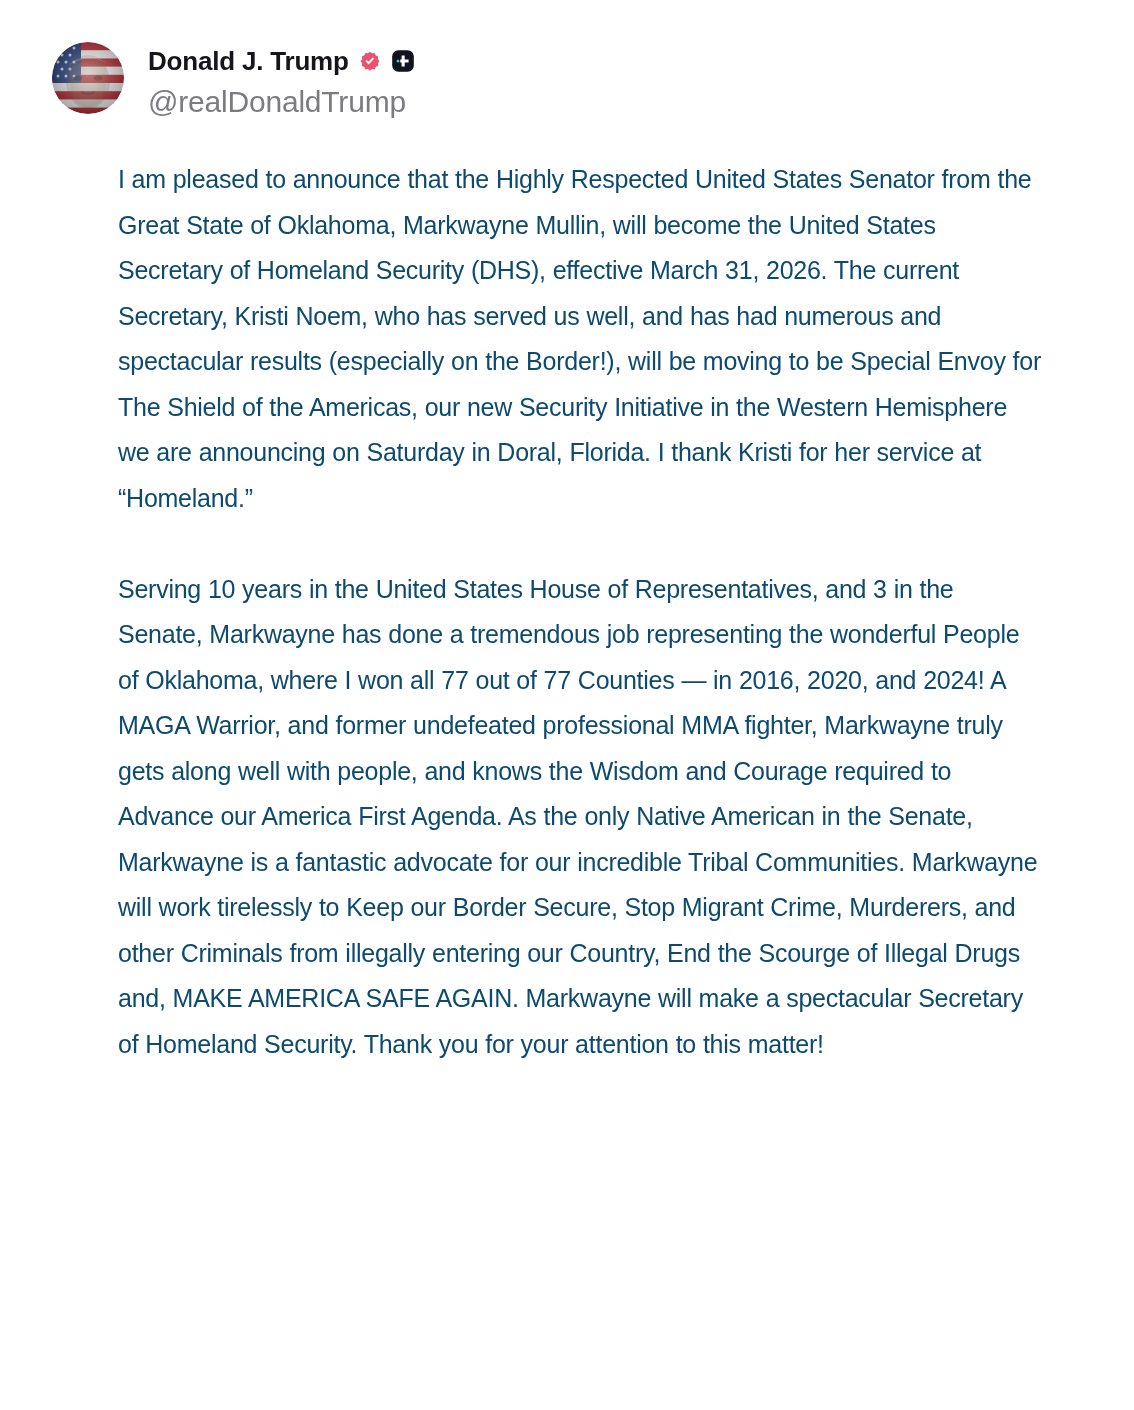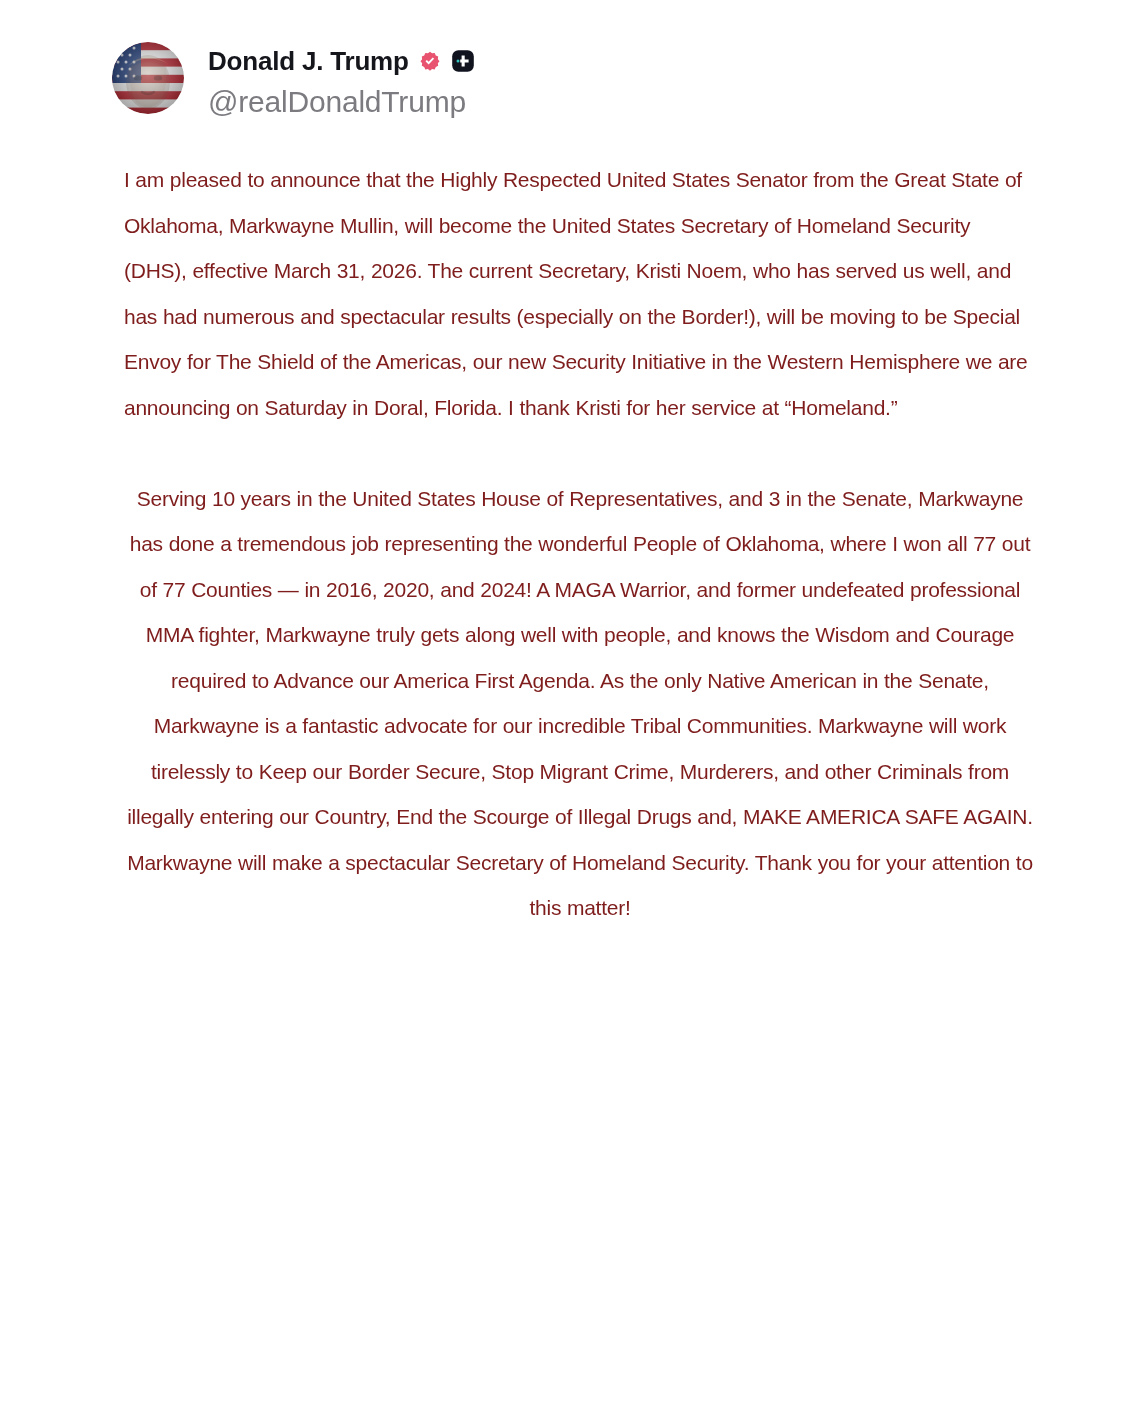--- a/index.html
+++ b/index.html
@@ -20,21 +20,21 @@
     width: 1134px;
     height: 1410px;
     background: #ffffff;
     box-sizing: border-box;
   }
 
   
   .post-header {
     display: flex;
     align-items: flex-start;
-    padding: 42px 0 0 112px;
+    padding: 42px 0 0 52px;
   }
 
   .avatar {
     width: 72px;
     height: 72px;
     border-radius: 50%;
     overflow: hidden;
     flex: 0 0 auto;
     position: relative;
     background: #c8c8c8;
@@ -89,30 +89,29 @@
 
   
   .post-body {
     padding: 0 0 0 110px;
     margin-top: 40px;
     width: 940px;
     box-sizing: content-box;
   }
 
   .para {
-    font-size: 21px;
+    font-size: 25px;
     line-height: 45.5px;
-    color: #7f1d1d;
+    color: #0c4a6e;
     letter-spacing: -0.25px;
-    margin: 14px;
+    margin: 8px;
     word-spacing: 0.2px;
   }
   .para + .para {
     margin-top: 45.5px;
-    text-align: center;
   }
 </style>
 </head>
 <body>
 
 <div class="post">
 
   <div class="post-header">
 
     <div class="avatar">

